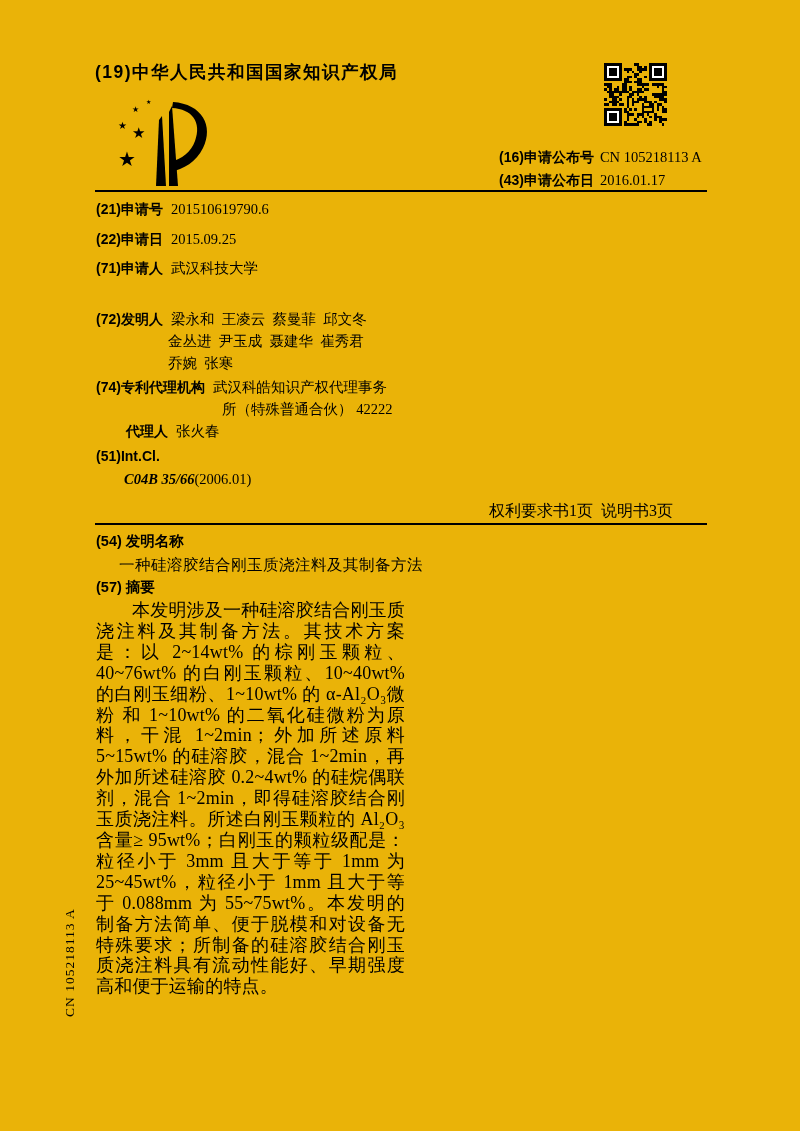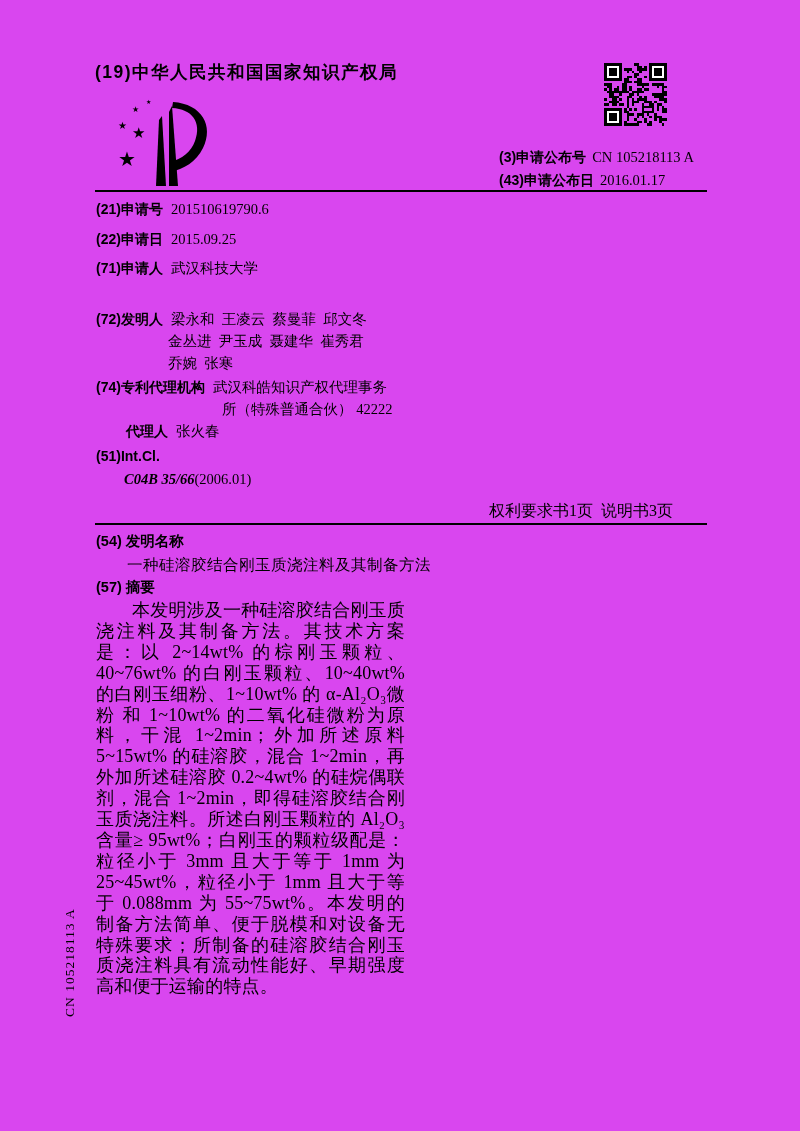--- a/index.html
+++ b/index.html
@@ -1,39 +1,39 @@
 <!DOCTYPE html>
 <html><head>
 <meta charset="utf-8">
 <style>
   html,body{margin:0;padding:0;background:#888;}
   .page{
     position:relative;
     width:800px;height:1131px;
-    background:#d946ef;color:#000;
+    background:#eab308;color:#000;
     font-family:"Liberation Serif","DejaVu Serif",serif;
     overflow:hidden;
   }
   .abs{position:absolute;}
   .sans{font-family:"Liberation Sans","DejaVu Sans",sans-serif;}
   .pre{white-space:pre;}
   .office{left:95px;top:60px;font-size:17.5px;letter-spacing:1.5px;font-weight:bold;}
   .doctype{left:291px;top:101px;font-size:25px;letter-spacing:2px;font-weight:bold;}
   .pubrow{left:499px;font-size:14px;white-space:nowrap;}
   .pubrow .lbl{font-size:14px;font-weight:bold;font-family:"Liberation Sans","DejaVu Sans",sans-serif;}
   .pubrow .val{font-size:14.5px;margin-left:6px;}
   .rule{left:95px;width:612px;height:2.4px;background:#000;}
   .fieldrow{font-size:14.5px;white-space:nowrap;}
   .fieldrow .lbl{font-weight:bold;font-family:"Liberation Sans","DejaVu Sans",sans-serif;font-size:14px;}
   .fieldrow .val{margin-left:8px;}
   .indent-lbl{margin-left:30px;}
   .namesrow{left:168px;font-size:14.5px;}
   .pagesinfo{left:455px;top:501px;width:252px;text-align:center;font-size:16px;}
   .sec-lbl{left:96px;font-size:14.5px;font-weight:bold;font-family:"Liberation Sans","DejaVu Sans",sans-serif;}
-  .invtitle{left:119px;top:555px;font-size:15.5px;letter-spacing:0.5px;margin-left:8px;}
+  .invtitle{left:119px;top:555px;font-size:15.5px;letter-spacing:0.5px;}
   .abstract{
     left:96px;top:600px;width:309px;
     font-size:18px;line-height:20.9px;
     text-align:justify;text-indent:2em;
     letter-spacing:0.2px;
   }
   .side-num{
     left:62px;top:885px;height:155px;width:18px;
     writing-mode:vertical-rl;transform:rotate(180deg);
     font-size:13.5px;letter-spacing:1px;text-align:center;
@@ -284,21 +284,21 @@
       <text x="8" y="70" font-size="20">★</text>
       <text x="22" y="42" font-size="15">★</text>
       <text x="8" y="33" font-size="10">★</text>
       <text x="22" y="16" font-size="8">★</text>
       <text x="36" y="8" font-size="6">★</text>
     </svg>
   </div>
 
 
   <div class="abs pubrow" style="top:149px">
-    <span class="lbl">(3)申请公布号</span><span class="val">CN 105218113 A</span>
+    <span class="lbl">(16)申请公布号</span><span class="val">CN 105218113 A</span>
   </div>
   <div class="abs pubrow" style="top:172px">
     <span class="lbl">(43)申请公布日</span><span class="val">2016.01.17</span>
   </div>
 
   <div class="abs rule" style="top:190px"></div>
 
   <div class="abs fieldrow" style="left:96px;top:201px">
     <span class="lbl">(21)申请号</span><span class="val">201510619790.6</span>
   </div>

